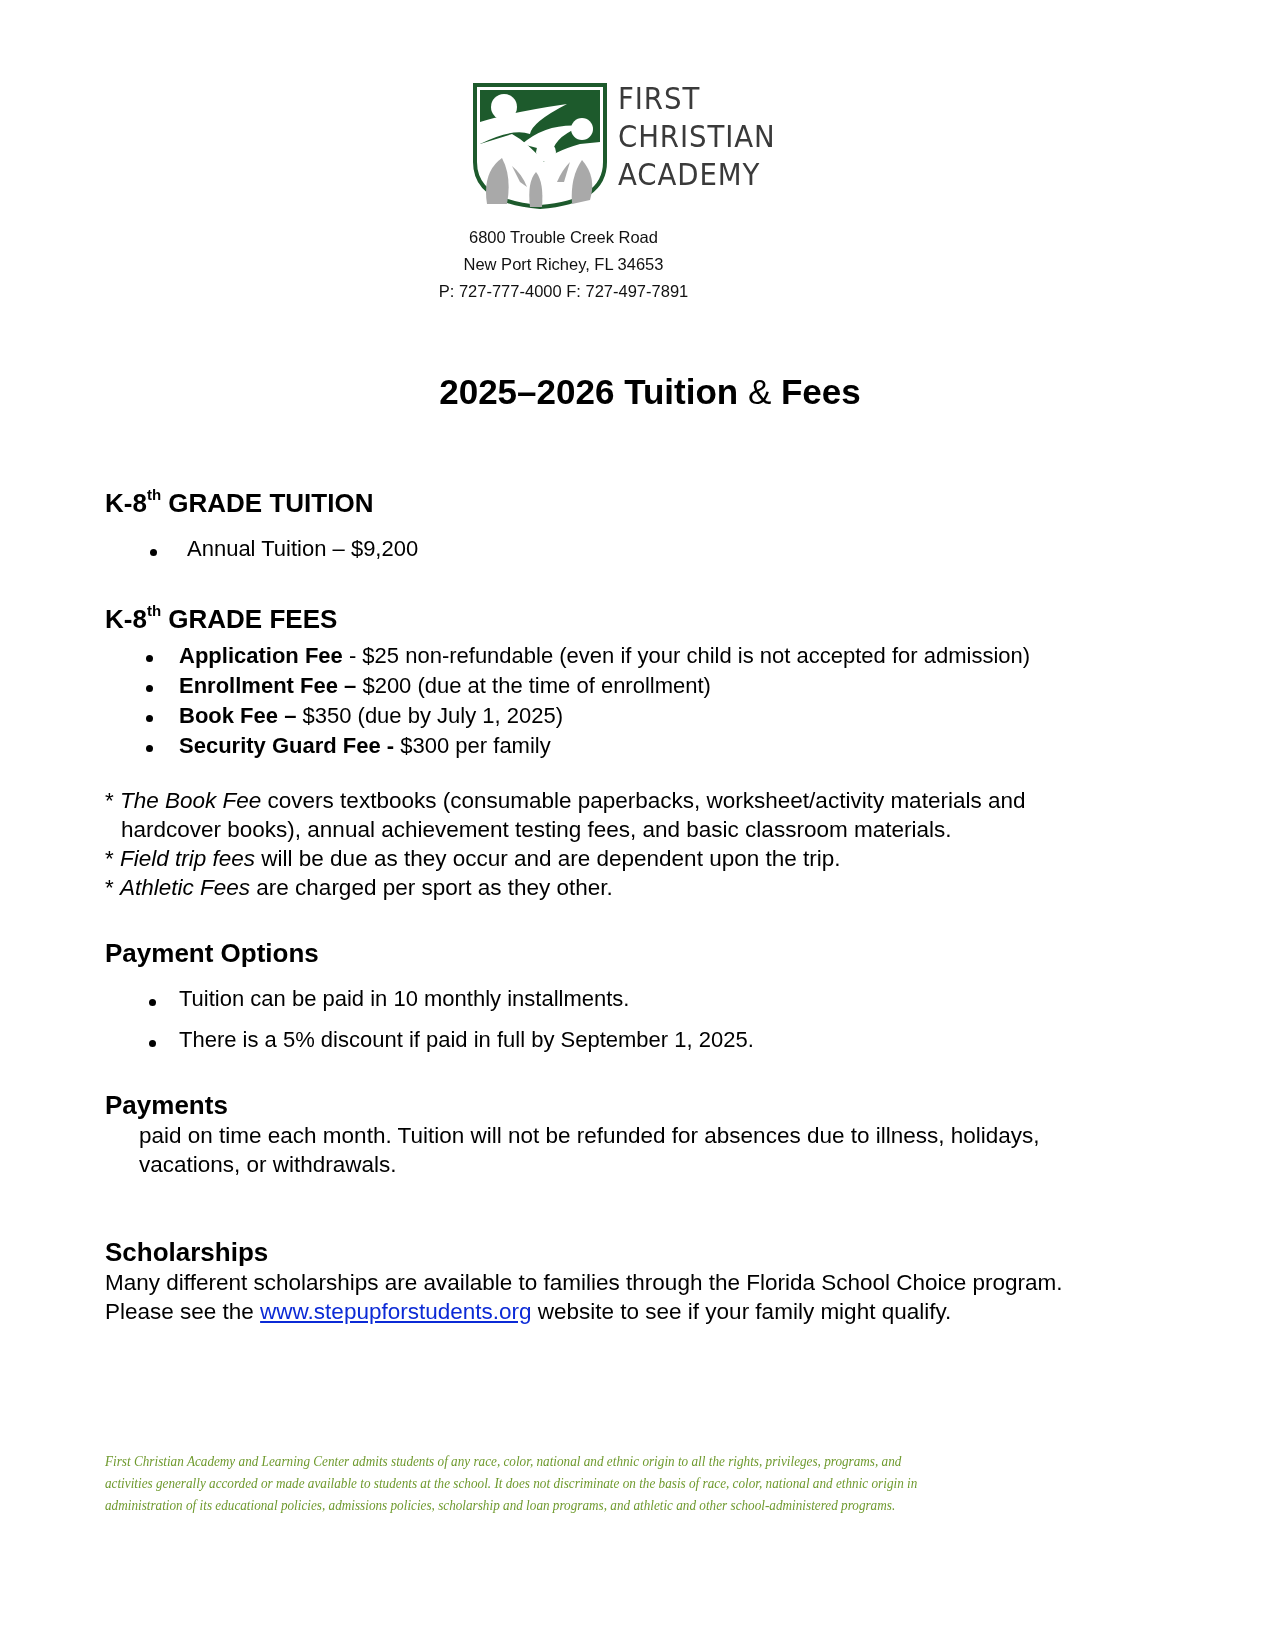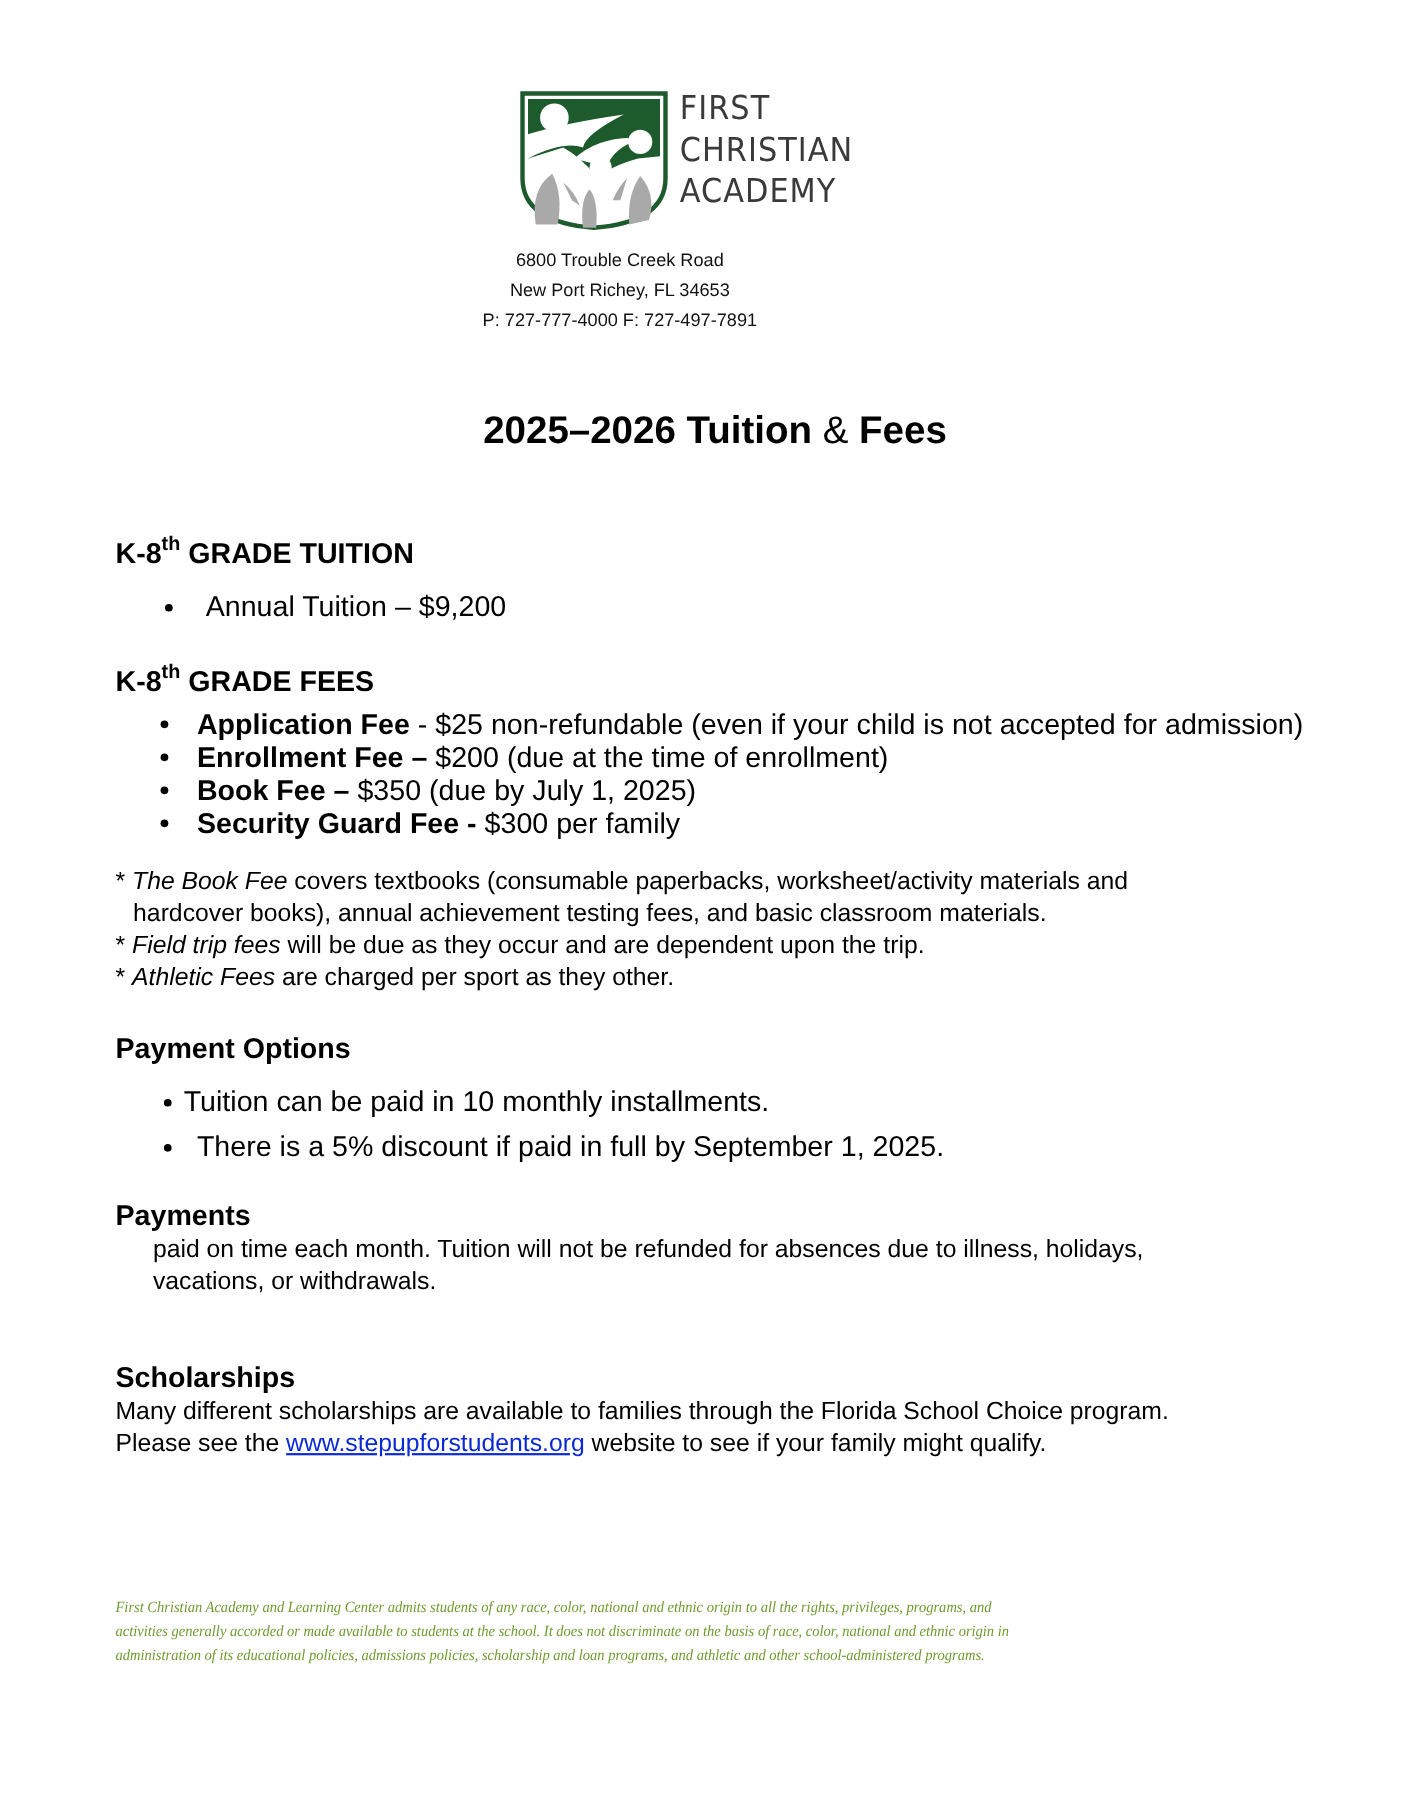--- a/index.html
+++ b/index.html
@@ -28,23 +28,23 @@
     
     .title {
       left: 0; width: 1300px; top: 372px; text-align: center;
       font-weight: bold; font-size: 35px;
     }
     .title .amp { font-weight: normal; }
 
     .section-head {
       left: 105px; font-weight: bold; font-size: 26px; white-space: nowrap;
     }
-    .section-head sup { font-size: 18px; position: relative; top: -2px; vertical-align: super; line-height: 0; }
+    .section-head sup { font-size: 15px; position: relative; top: -2px; vertical-align: super; line-height: 0; }
 
-    .bullet-line { font-size: 26px; white-space: nowrap; }
+    .bullet-line { font-size: 22px; white-space: nowrap; }
     .dot {
       position: absolute; width: 7px; height: 7px; border-radius: 50%; background: #000;
     }
 
     .para { left: 105px; font-size: 22.5px; line-height: 29px; white-space: nowrap; }
     .para i { font-style: italic; }
 
     a.link { color: #1a0dab; text-decoration: underline; color: #0b2ad6; }
 
     .footer {
@@ -128,21 +128,21 @@
 </div>
 <div class="abs para" style="top:844px;">
   <span style="white-space:pre">* </span><i>Field trip fees</i><span> will be due as they occur and are dependent upon the trip.</span>
 </div>
 <div class="abs para" style="top:873px;">
   <span style="white-space:pre">* </span><i>Athletic Fees</i><span> are charged per sport as they other.</span>
 </div>
 
 <div class="abs section-head" style="top:938px;">Payment Options</div>
 <div class="dot" style="left:149px; top:999px;"></div>
-<div class="abs bullet-line" style="left:167px; top:986px;">Tuition can be paid in 10 monthly installments.</div>
+<div class="abs bullet-line" style="left:179px; top:986px;">Tuition can be paid in 10 monthly installments.</div>
 <div class="dot" style="left:149px; top:1040px;"></div>
 <div class="abs bullet-line" style="left:179px; top:1027px;">There is a 5% discount if paid in full by September 1, 2025.</div>
 
 <div class="abs section-head" style="top:1090px;">Payments</div>
 <div class="abs para" style="left:139px; top:1121px;">
   <div>paid on time each month. Tuition will not be refunded for absences due to illness, holidays,</div>
   <div>vacations, or withdrawals.</div>
 </div>
 
 <div class="abs section-head" style="top:1237px;">Scholarships</div>

